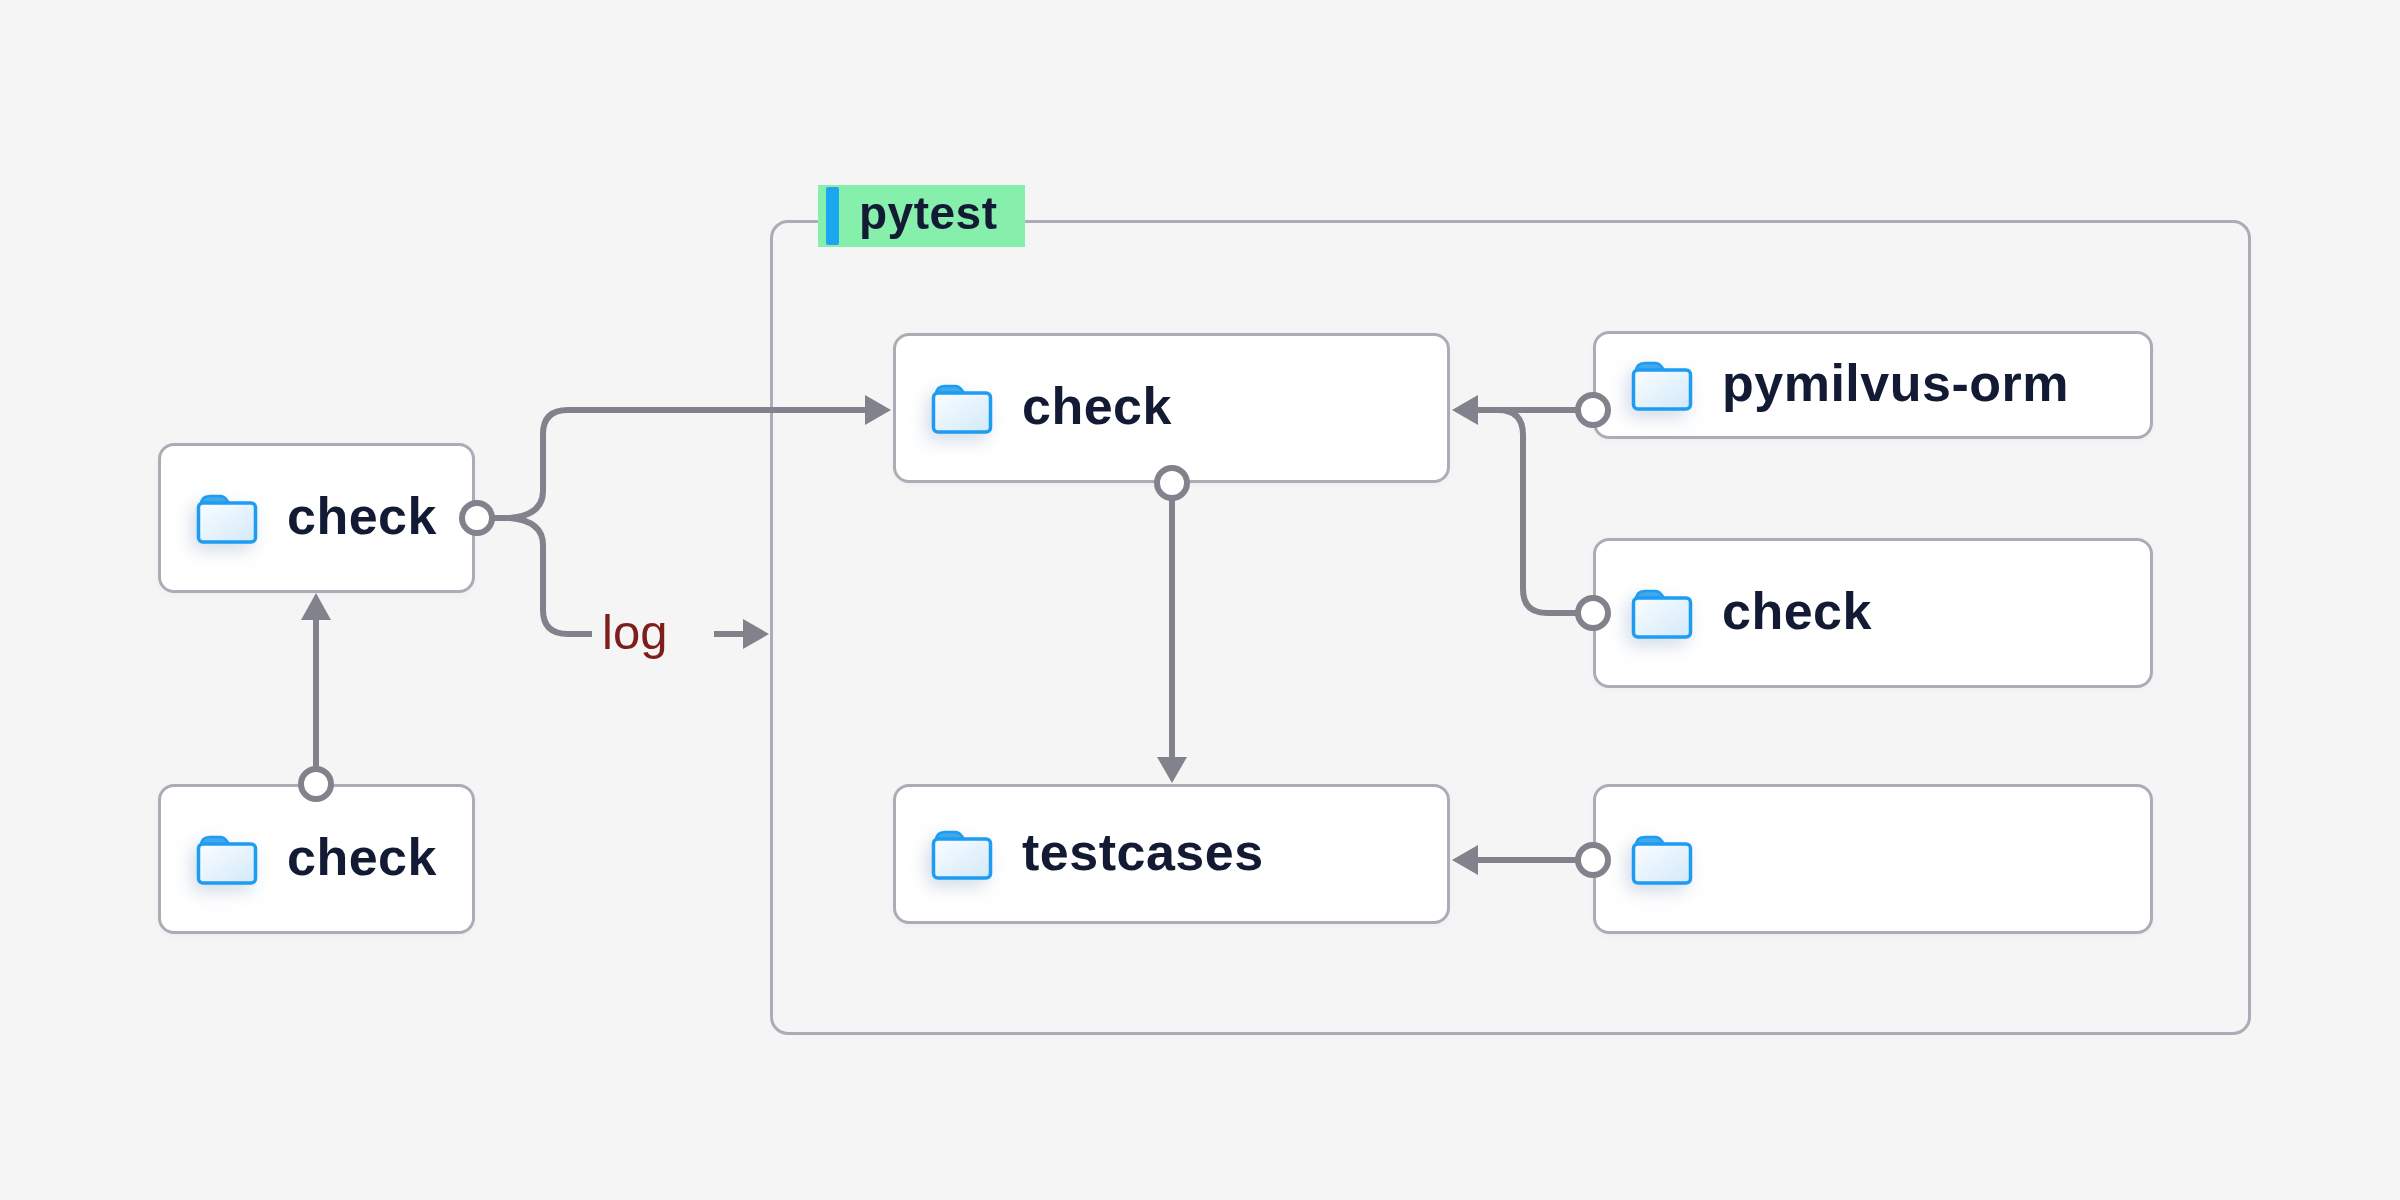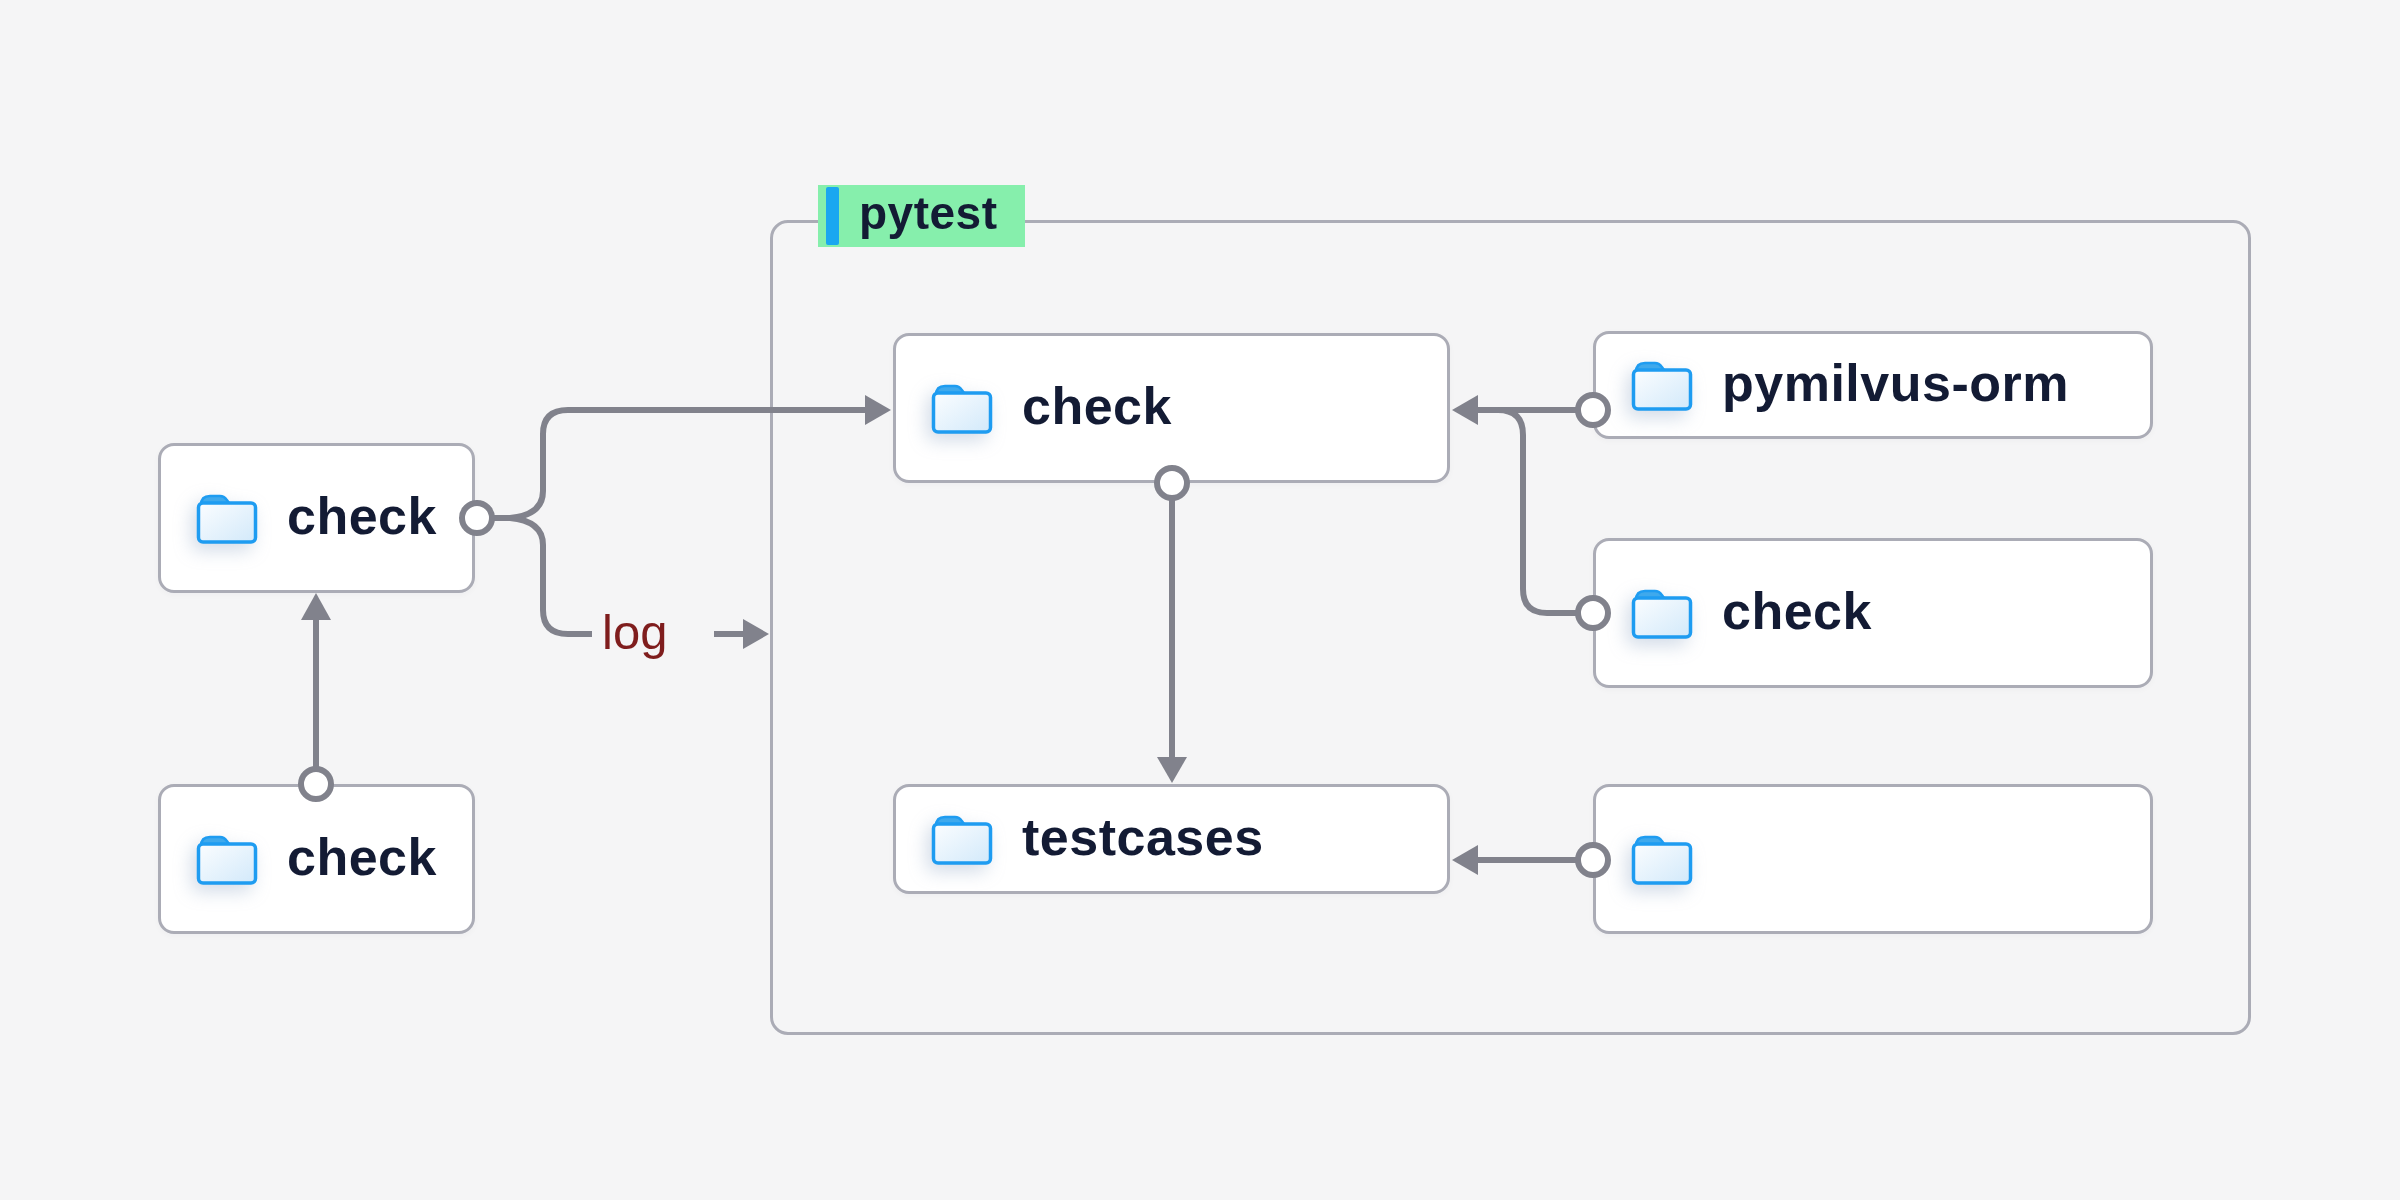--- a/index.html
+++ b/index.html
@@ -70,21 +70,21 @@
   .folder {
     width: 64px; height: 54px;
     flex: 0 0 auto;
     filter: drop-shadow(-5px 7px 9px rgba(110,140,180,0.30));
   }
   .n-utils     { left: 158px;  top: 443px; width: 317px; height: 150px; }
   .n-config    { left: 158px;  top: 784px; width: 317px; height: 150px; }
   .n-base      { left: 893px;  top: 333px; width: 557px; height: 150px; }
   .n-pymilvus  { left: 1593px; top: 331px; width: 560px; height: 108px; }
   .n-check     { left: 1593px; top: 538px; width: 560px; height: 150px; }
-  .n-testcases { left: 893px;  top: 784px; width: 557px; height: 110px; }
+  .n-testcases { left: 893px;  top: 784px; width: 557px; height: 140px; }
   .n-common    { left: 1593px; top: 784px; width: 560px; height: 150px; }
   
   .edge-label {
     position: absolute;
     left: 602px; top: 608px;
     font-size: 49px;
     font-weight: 500;
     color: #7f1d1d;
     line-height: 1;
     z-index: 4;

